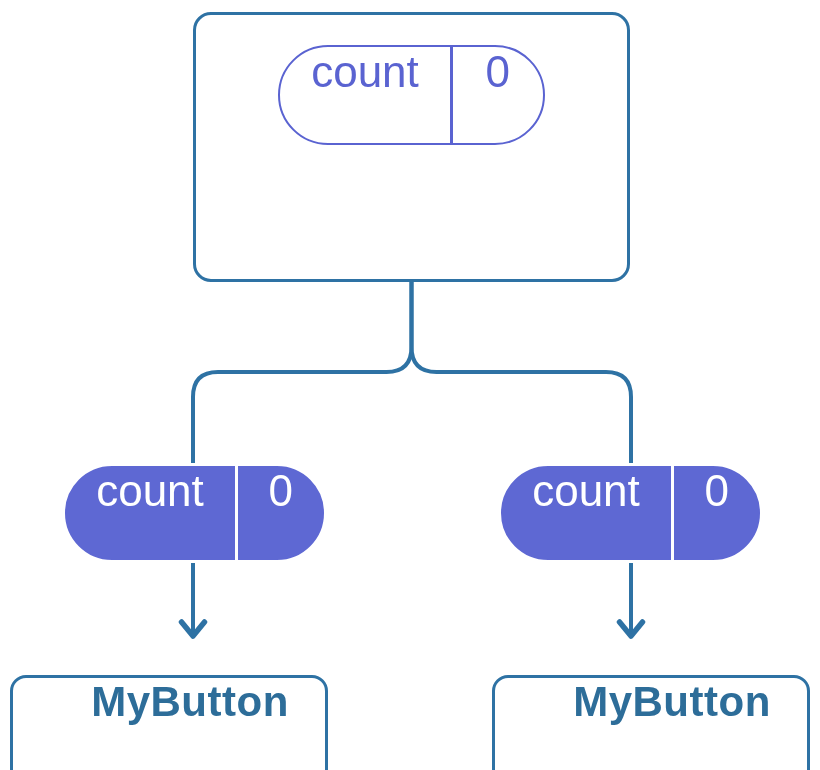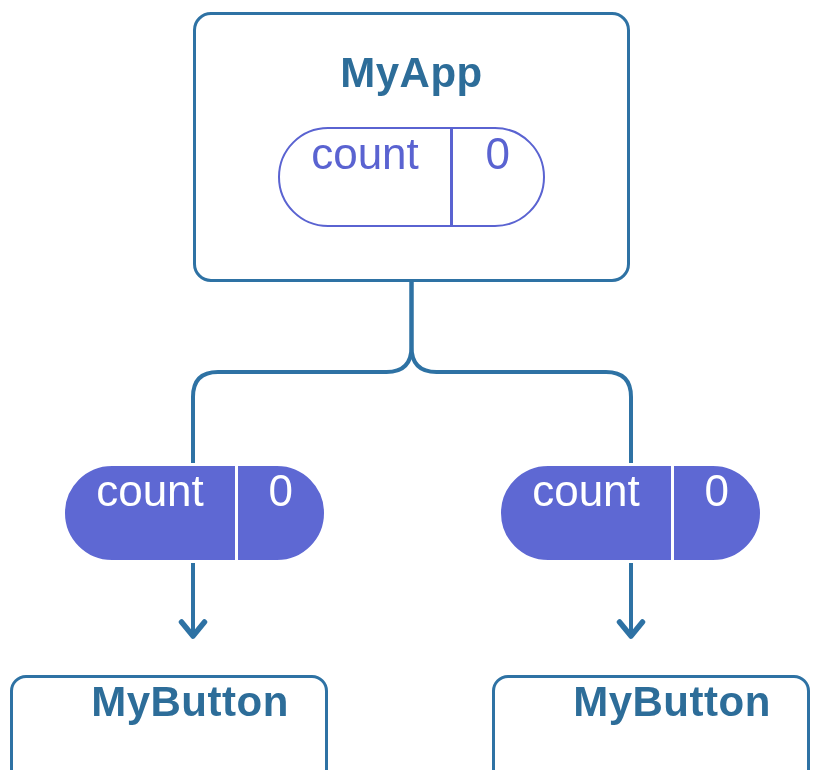--- a/index.html
+++ b/index.html
@@ -113,21 +113,20 @@
 <div class="canvas">
 
   <svg class="edges" viewBox="0 0 820 770" xmlns="http://www.w3.org/2000/svg">
     <path class="edge" d="M411.5 282 L411.5 347 Q411.5 372 386.5 372 L218 372 Q193 372 193 397 L193 633"></path>
     <path class="edge" d="M411.5 282 L411.5 347 Q411.5 372 436.5 372 L606 372 Q631 372 631 397 L631 633"></path>
     <path class="arrowhead" d="M181.5 622 L193 636 L204.5 622"></path>
     <path class="arrowhead" d="M619.5 622 L631 636 L642.5 622"></path>
   </svg>
 
   <div class="node top-box">
-    <div class="node-title">MyApp</div>
     <div class="pill outline">
       <span class="seg seg-name">count</span>
       <span class="pill-divider"></span>
       <span class="seg seg-value">0</span>
     </div>
   </div>
 
   <div class="pill filled pill-left">
     <span class="seg seg-name">count</span>
     <span class="pill-divider"></span>

